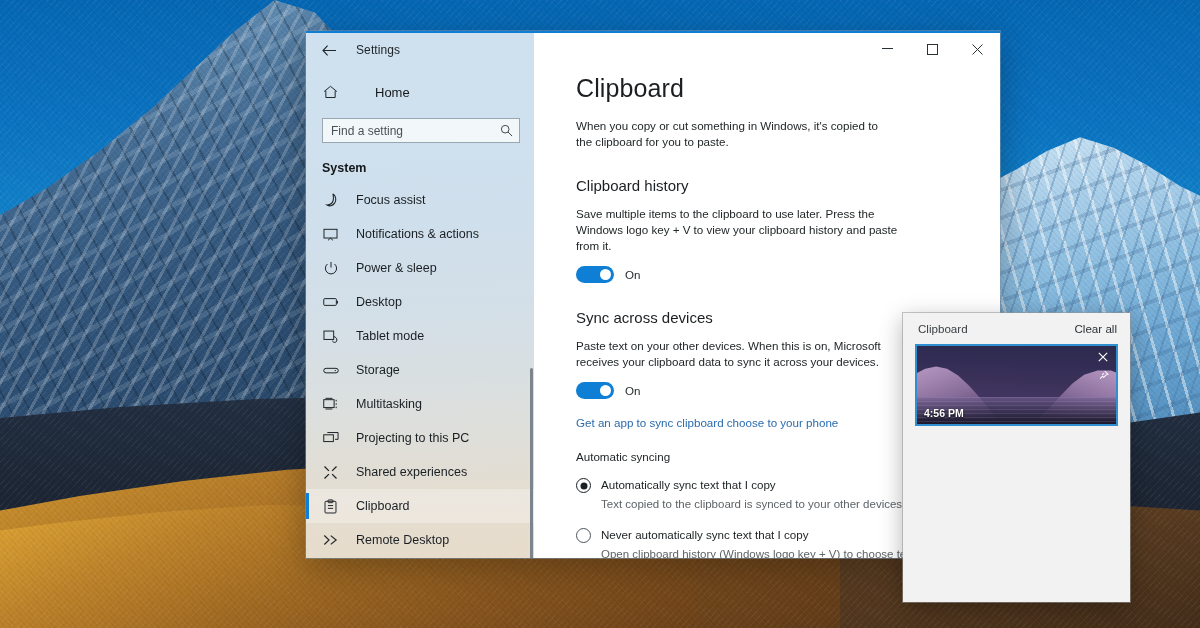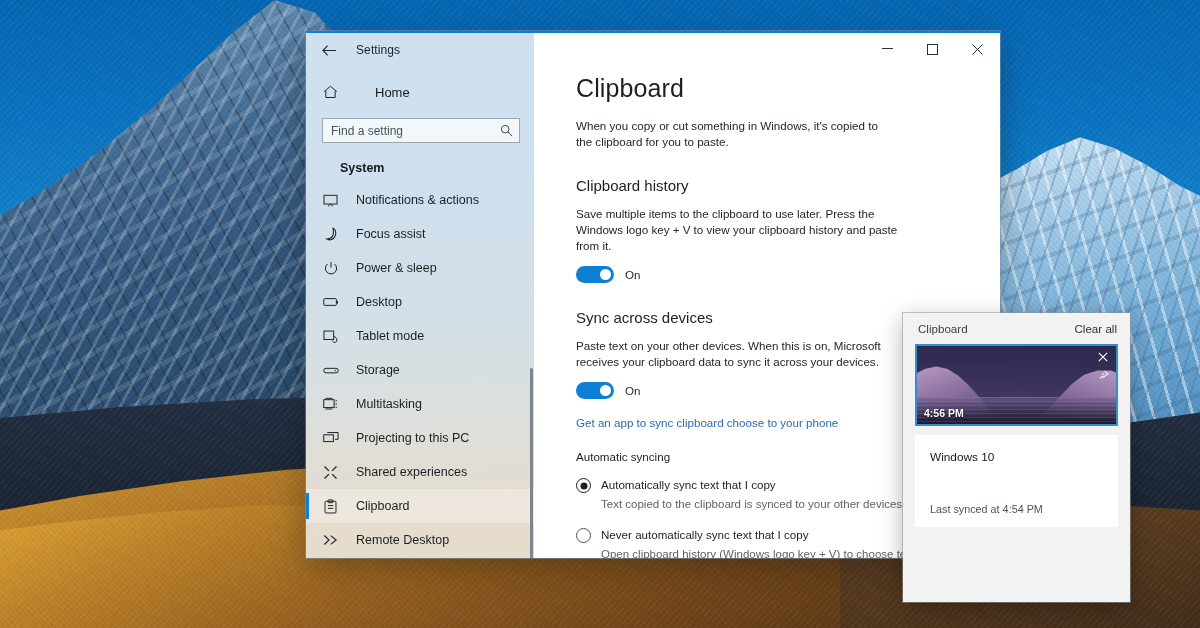--- a/index.html
+++ b/index.html
@@ -160,21 +160,21 @@
   }
   .search-box input {
     flex: 1 1 auto; border: 0; outline: 0; background: transparent;
     font-family: "Liberation Sans", sans-serif;
     font-size: 12px; color: #31383d;
   }
   .search-box input::placeholder { color: #4a5258; }
 
   .nav-section-title {
     font-size: 12.5px; font-weight: bold; color: #14181b;
-    padding: 18px 0 6px 16px; flex: 0 0 auto; margin-left: 18px;
+    padding: 18px 0 6px 16px; flex: 0 0 auto;
   }
 
   .nav-list {
     flex: 1 1 auto; overflow: hidden; position: relative;
     padding-top: 2px;
   }
   .nav-item {
     display: flex; align-items: center; gap: 17px;
     height: 34px; padding-left: 16px; position: relative;
   }
@@ -393,35 +393,35 @@
             </span>
           </div>
         </div>
 
         <div class="nav-section-title">System</div>
 
         <div class="nav-list">
 
           <div class="nav-item">
             <span class="ico">
+              <svg width="14" height="15" viewBox="0 0 14 15" fill="none" stroke="currentColor" stroke-width="1.05">
+                <path d="M9.4 1.2c2.6 2 3.2 6 1.2 8.9-2 2.9-5.6 3.6-8 1.8 3.3.2 5.8-1.8 6.6-4.4.8-2.6-.1-5-0.2-6.3z"></path>
+              </svg>
+            </span>
+            <span class="lbl">Focus assist</span>
+          </div>
+
+          <div class="nav-item">
+            <span class="ico">
               <svg width="15" height="13" viewBox="0 0 16 14" fill="none" stroke="currentColor" stroke-width="1.05">
                 <rect x="1" y="1.4" width="14" height="9.4"></rect>
                   <path d="M5.4 13.2 8 10.9l2.6 2.3"></path>
               </svg>
             </span>
             <span class="lbl">Notifications &amp; actions</span>
-          </div>
-
-          <div class="nav-item">
-            <span class="ico">
-              <svg width="14" height="15" viewBox="0 0 14 15" fill="none" stroke="currentColor" stroke-width="1.05">
-                <path d="M9.4 1.2c2.6 2 3.2 6 1.2 8.9-2 2.9-5.6 3.6-8 1.8 3.3.2 5.8-1.8 6.6-4.4.8-2.6-.1-5-0.2-6.3z"></path>
-              </svg>
-            </span>
-            <span class="lbl">Focus assist</span>
           </div>
 
           <div class="nav-item">
             <span class="ico">
               <svg width="14" height="14" viewBox="0 0 15 15" fill="none" stroke="currentColor" stroke-width="1.05">
                 <path d="M11.3 3.2a6 6 0 1 1-7.6 0"></path>
                   <path d="M7.5 1v6"></path>
               </svg>
             </span>
             <span class="lbl">Power &amp; sleep</span>
@@ -591,19 +591,15 @@
             </svg>
         </span>
         <span class="clip-icon-pin">
           <svg width="11" height="11" viewBox="0 0 12 12" fill="none" stroke="currentColor" stroke-width="1.1">
             <path d="M7.3 1.1 10.9 4.7 8.9 5.3 6.2 8 5 6.8 2.3 9.5"></path>
               <path d="M4.6 5.4 6.7 3.3"></path>
           </svg>
         </span>
       </div>
 
-      <div class="clip-item-text">
-        <div class="clip-text-body">Windows 10</div>
-        <div class="clip-synced">Last synced at 4:54 PM</div>
-      </div>
     </div>
   </div>
 </div>
 
 </body></html>

